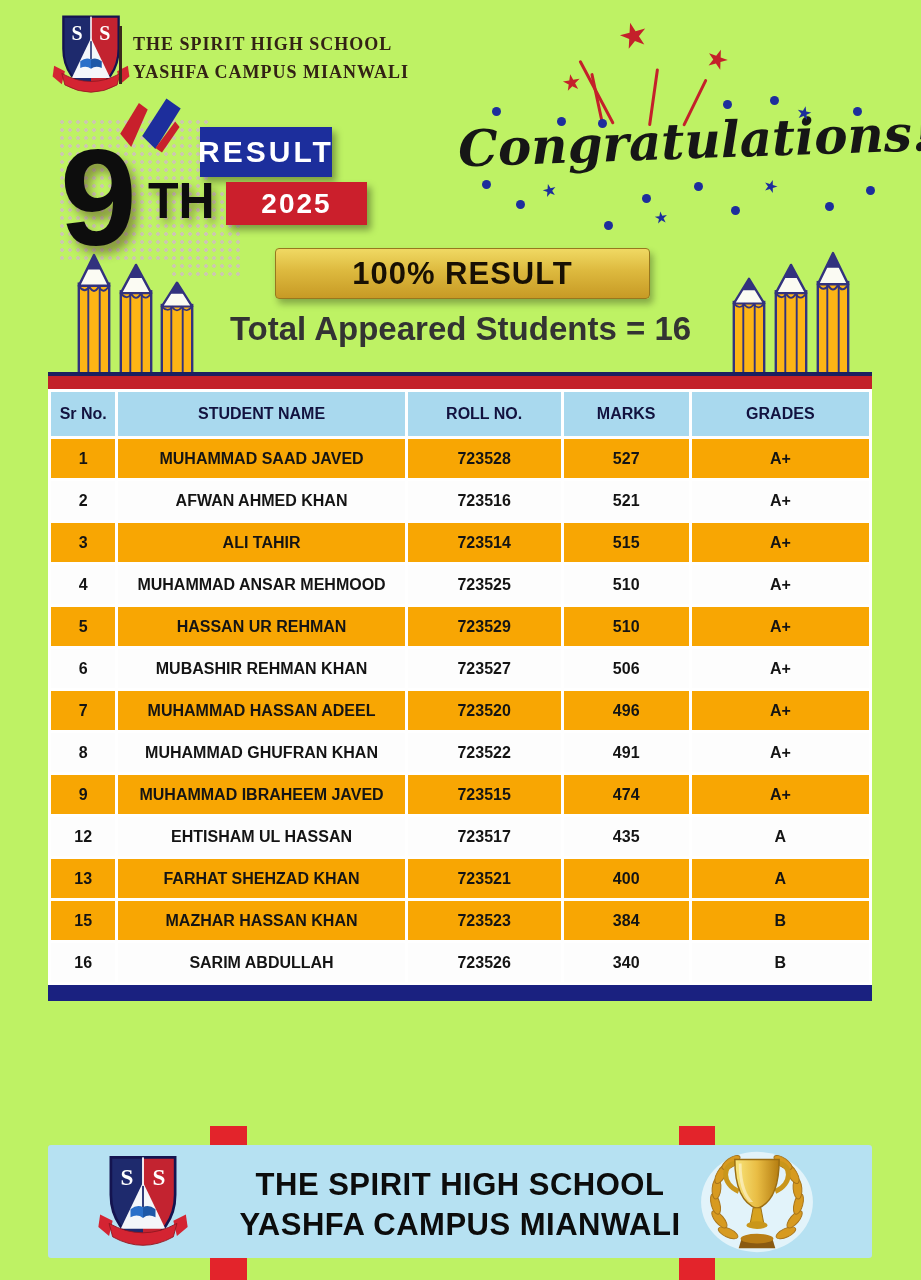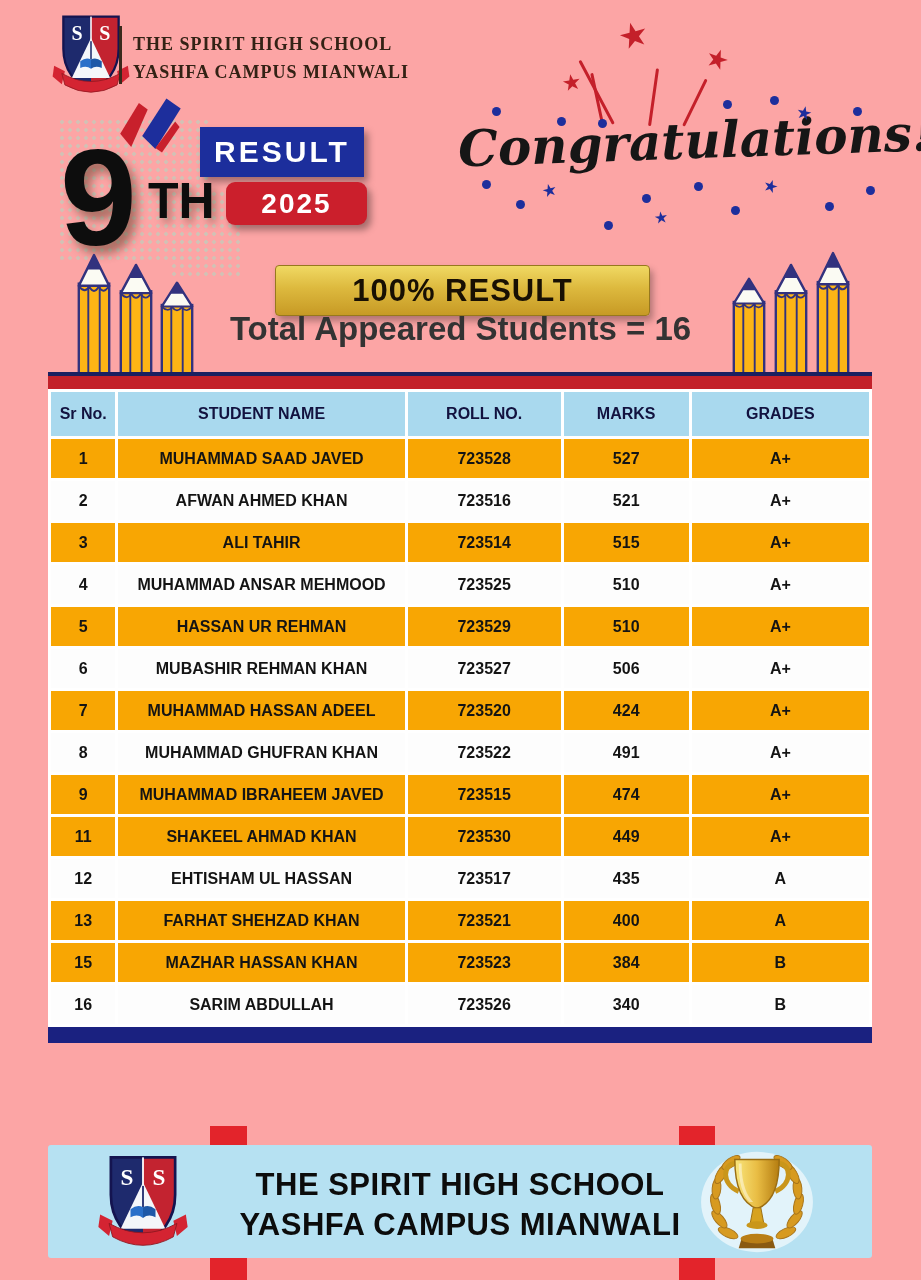--- a/index.html
+++ b/index.html
@@ -1,57 +1,57 @@
 <!DOCTYPE html>
 <html><head>
 <meta charset="utf-8">
 <style>
   html,body{margin:0;padding:0;}
   body{font-family:"Liberation Sans",sans-serif;background:#e9e0d6;}
-  .poster{position:relative;width:921px;height:1280px;background:#fca5a5;overflow:hidden;margin:0 auto;}
+  .poster{position:relative;width:921px;height:1280px;background:#bef264;overflow:hidden;margin:0 auto;}
 
   
   .crest-svg{position:absolute;}
   .header-divider{position:absolute;left:119px;top:26px;width:3px;height:58px;background:#3a2a1c;}
   .school-name{position:absolute;left:133px;top:31px;font-family:"Liberation Serif",serif;
     font-weight:bold;font-size:18px;letter-spacing:1px;color:#332215;line-height:1.55;}
 
   
   .halftone{position:absolute;left:58px;top:118px;width:150px;height:142px;
     background-image:radial-gradient(circle,#cfc3b6 1.6px,transparent 1.9px);
     background-size:8px 8px;opacity:.9;}
   .halftone2{position:absolute;left:170px;top:190px;width:70px;height:90px;
     background-image:radial-gradient(circle,#cfc3b6 1.6px,transparent 1.9px);
     background-size:8px 8px;opacity:.9;}
   .grade-num{position:absolute;left:60px;top:128px;font-size:138px;font-weight:800;line-height:1;
     color:#0d0d0d;text-shadow:6px 8px 10px rgba(70,45,20,.45);}
   .grade-suffix{position:absolute;left:148px;top:172px;font-size:50px;font-weight:800;color:#0d0d0d;
     text-shadow:4px 5px 8px rgba(70,45,20,.4);}
   .swoosh{position:absolute;left:118px;top:98px;}
-  .result-banner{position:absolute;left:200px;top:127px;width:164px;height:50px;background:#1c2e9c;
+  .result-banner{position:absolute;left:200px;top:127px;width:132px;height:50px;background:#1c2e9c;
     box-shadow:4px 5px 7px rgba(0,0,0,.35);display:flex;align-items:center;justify-content:center;
     color:#fff;font-size:30px;font-weight:800;letter-spacing:3px;}
   .year-banner{position:absolute;left:226px;top:182px;width:141px;height:43px;background:#cb1f2c;
     box-shadow:4px 5px 7px rgba(0,0,0,.35);display:flex;align-items:center;justify-content:center;
-    color:#fff;font-size:28px;font-weight:800;letter-spacing:2px;border-radius:9px;}
+    color:#fff;font-size:28px;font-weight:800;letter-spacing:2px;}
   .congrats{position:absolute;left:458px;top:112px;width:430px;text-align:center;
     font-family:"DejaVu Serif",serif;font-style:italic;font-weight:bold;font-size:50px;
     color:#161616;transform:rotate(-2deg);}
   .deco{position:absolute;line-height:1;}
   .star-red{color:#c4202a;}
   .star-blue{color:#1d2e9c;}
   .dot-blue{width:9px;height:9px;border-radius:50%;background:#1d2e9c;}
   .ray{position:absolute;width:3px;background:#c4202a;border-radius:2px;transform-origin:bottom center;}
 
   
   .gold-banner{position:absolute;left:275px;top:248px;width:373px;height:49px;border-radius:4px;
     background:linear-gradient(180deg,#f0d963 0%,#ddb93e 45%,#c79a25 100%);
     border:1px solid #97781e;box-shadow:3px 5px 7px rgba(0,0,0,.3);
     display:flex;align-items:center;justify-content:center;
-    font-size:31px;font-weight:800;color:#181003;letter-spacing:1px;margin-top:17px;}
+    font-size:31px;font-weight:800;color:#181003;letter-spacing:1px;}
   .total-line{position:absolute;left:0;top:310px;width:921px;text-align:center;
     font-size:33px;font-weight:800;color:#333;}
 
   
   .pencil{position:absolute;width:38px;}
 
   
   .table-wrap{position:absolute;left:48px;top:372px;width:824px;z-index:2;}
   .table-topline{height:4px;background:#1b2060;}
   .table-redbar{height:13px;background:#c32129;}
@@ -267,42 +267,35 @@
             <td>6</td>
             <td>MUBASHIR REHMAN KHAN</td>
             <td>723527</td>
             <td>506</td>
             <td>A+</td>
           </tr>
           <tr class="row-orange">
             <td>7</td>
             <td>MUHAMMAD HASSAN ADEEL</td>
             <td>723520</td>
-            <td>424</td>
+            <td>496</td>
             <td>A+</td>
           </tr>
           <tr class="row-white">
             <td>8</td>
             <td>MUHAMMAD GHUFRAN KHAN</td>
             <td>723522</td>
             <td>491</td>
             <td>A+</td>
           </tr>
           <tr class="row-orange">
             <td>9</td>
             <td>MUHAMMAD IBRAHEEM JAVED</td>
             <td>723515</td>
             <td>474</td>
-            <td>A+</td>
-          </tr>
-          <tr class="row-orange">
-            <td>11</td>
-            <td>SHAKEEL AHMAD KHAN</td>
-            <td>723530</td>
-            <td>449</td>
             <td>A+</td>
           </tr>
           <tr class="row-white">
             <td>12</td>
             <td>EHTISHAM UL HASSAN</td>
             <td>723517</td>
             <td>435</td>
             <td>A</td>
           </tr>
           <tr class="row-orange">

